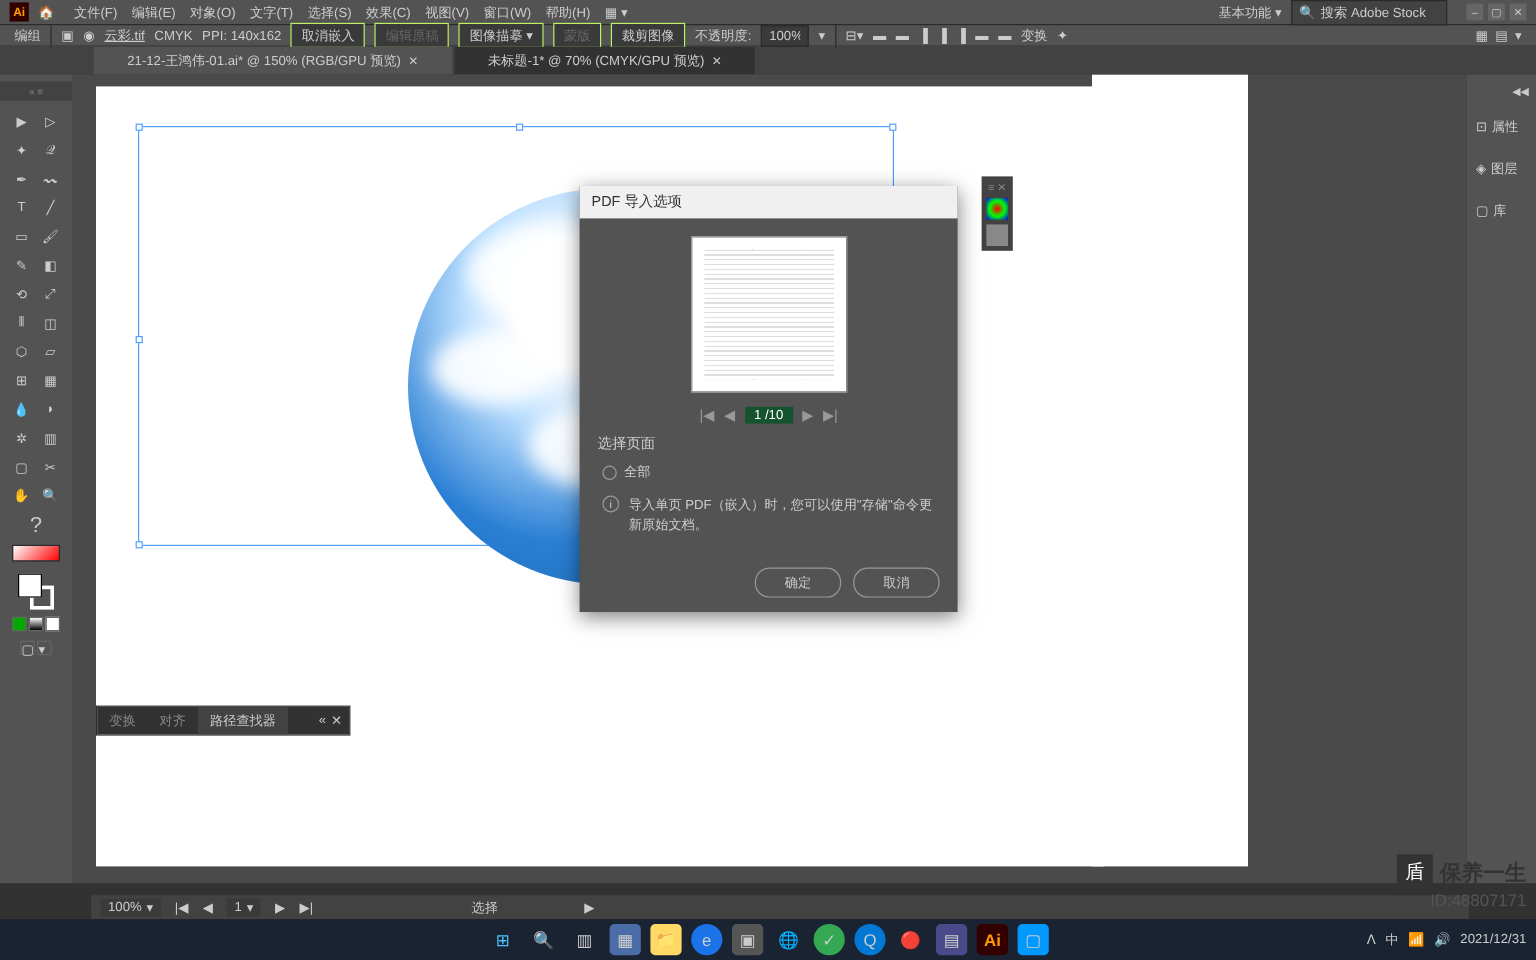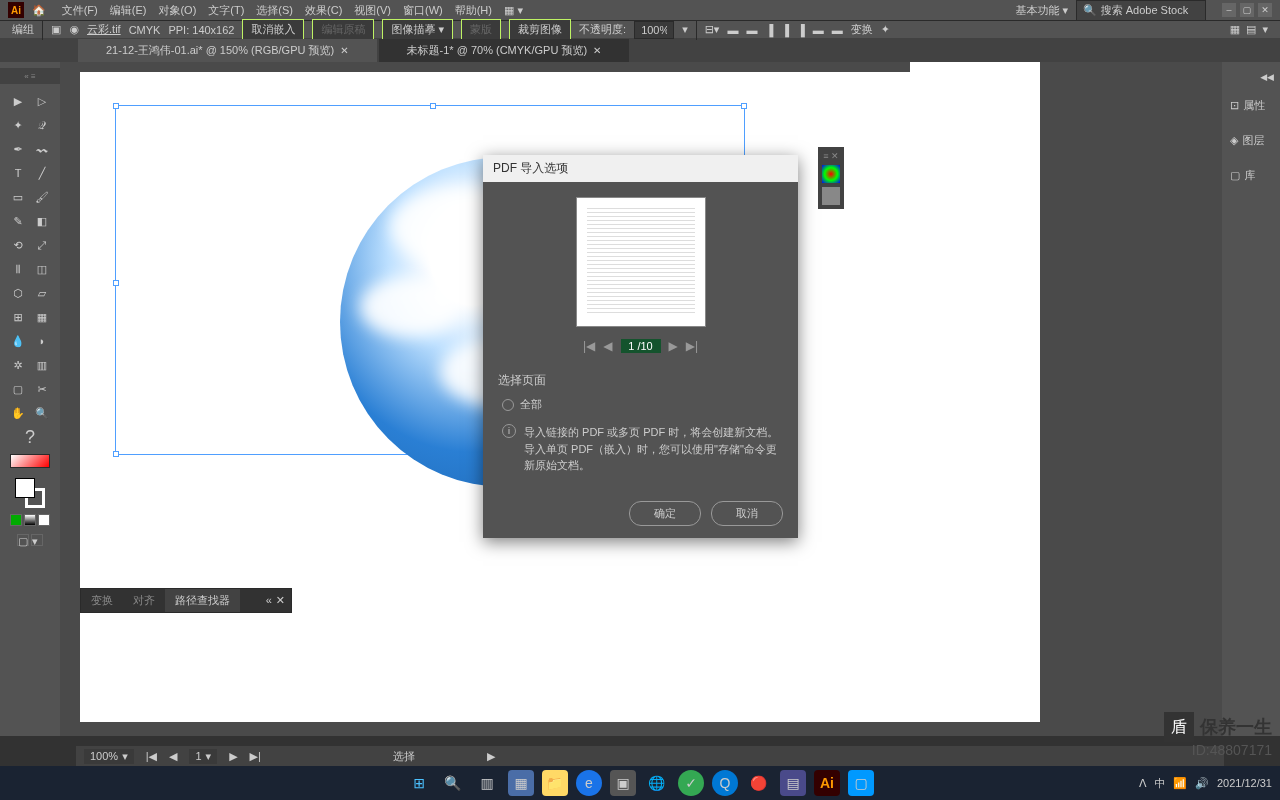--- a/index.html
+++ b/index.html
@@ -45,21 +45,21 @@
 .floating-panel{position:absolute;right:378px;top:85px;width:26px;background:#424242;display:flex;flex-direction:column;align-items:center;padding:4px;gap:4px}
 .fp-icon{width:18px;height:18px;background:#535353}
 .dialog{position:absolute;left:483px;top:155px;width:315px;background:#535353;box-shadow:0 4px 16px rgba(0,0,0,0.5)}
 .dlg-title{background:#f0f0f0;color:#333;padding:5px 10px;font-size:12px}
 .dlg-body{padding:15px}
 .dlg-preview{width:130px;height:130px;background:#fff;margin:0 auto;border:1px solid #888;display:flex;align-items:center;justify-content:center;padding:10px}
 .preview-content{width:100%;height:100%;background:repeating-linear-gradient(0deg,#fff,#fff 3px,#ddd 3px,#ddd 4px),repeating-linear-gradient(90deg,transparent,transparent 40px,#999 40px,#999 41px);position:relative}
 .dlg-pager{display:flex;align-items:center;justify-content:center;gap:8px;margin-top:12px}
 .pager-btn{color:#999;cursor:pointer;font-size:12px}
 .pager-input{background:#14532d;color:#fff;padding:1px 4px;border:none;width:40px;text-align:center;font-size:11px}
-.dlg-section{margin-top:19px}
+.dlg-section{margin-top:8px}
 .dlg-section-label{color:#ccc;margin-bottom:8px;font-size:12px}
 .highlight-box{border:2px solid #e03030;padding:6px;background:#4a4a4a;display:flex;align-items:center;gap:8px}
 .radio{width:12px;height:12px;border-radius:50%;border:1px solid #999;display:inline-flex;align-items:center;justify-content:center}
 .radio.checked::after{content:"";width:6px;height:6px;background:#ccc;border-radius:50%}
 .range-input{background:#3a3a3a;border:1px solid #2a2a2a;padding:2px 6px;width:52px;color:#ccc}
 .dlg-row{display:flex;align-items:center;gap:6px;margin-top:6px;padding-left:4px}
 .checkbox{width:12px;height:12px;border:1px solid #999;background:#3a3a3a}
 .dlg-info{display:flex;gap:8px;margin-top:12px;padding-left:4px}
 .info-icon{width:14px;height:14px;border:1px solid #999;border-radius:50%;display:flex;align-items:center;justify-content:center;font-size:9px;flex-shrink:0}
 .dlg-info-text{font-size:11px;color:#ccc;line-height:1.5}
@@ -298,21 +298,20 @@
     </div>
     <div class="dlg-section">
       <div class="dlg-section-label">选择页面</div>
       <div class="dlg-row">
         <span class="radio"></span>
         <span>全部</span>
       </div>
       <div class="dlg-info">
         <span class="info-icon">i</span>
         <div class="dlg-info-text">
-          <div>导入链接的 PDF 或多页 PDF 时，将会创建新文档。</div>
           <div>导入单页 PDF（嵌入）时，您可以使用"存储"命令更新原始文档。</div>
         </div>
       </div>
     </div>
   </div>
   <div class="dlg-buttons">
     <button class="dlg-button">确定</button>
     <button class="dlg-button">取消</button>
   </div>
 </div>

